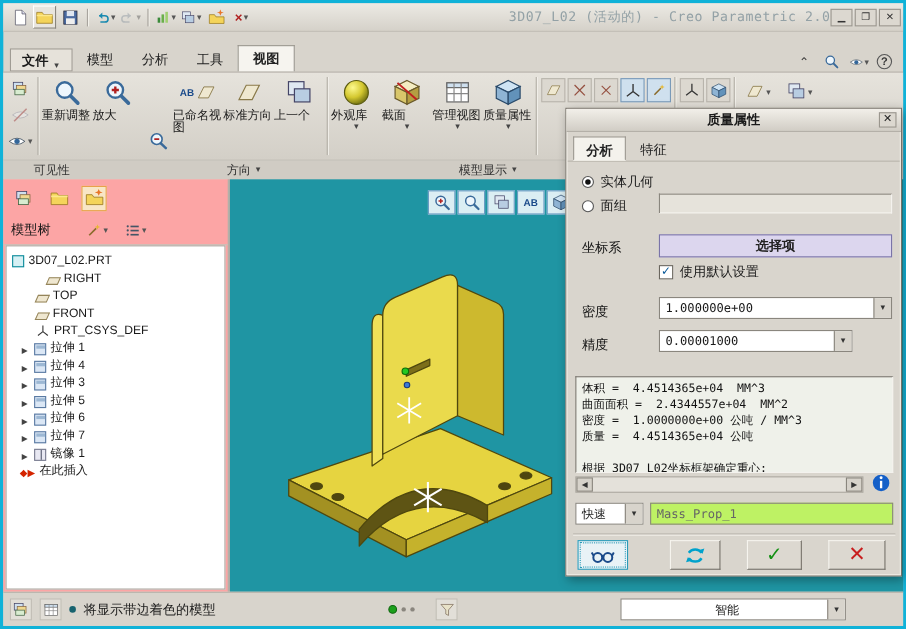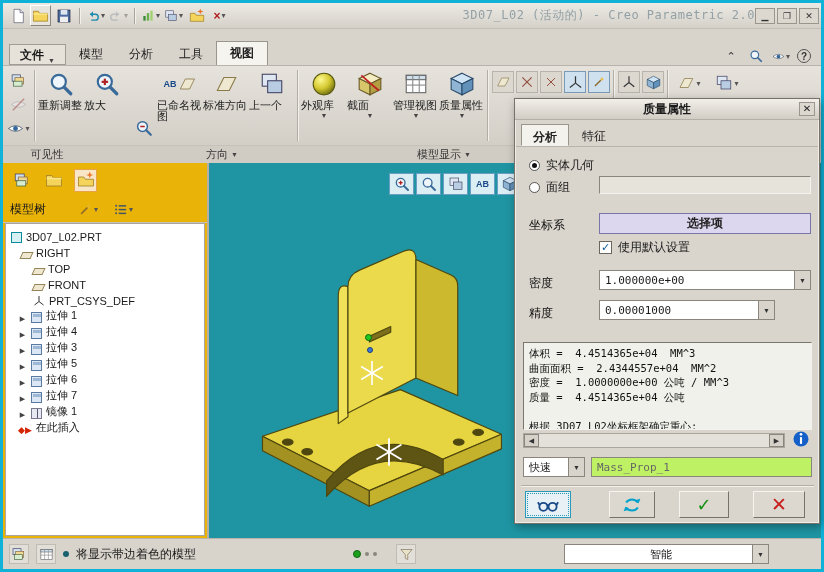--- a/index.html
+++ b/index.html
@@ -41,21 +41,21 @@
   .toggles{display:flex;align-items:flex-start;padding-top:5px}
   .toggle{width:22px;height:22px;border:1px solid #b8b4ac;background:#dcd8d0;display:flex;align-items:center;justify-content:center;margin:0 1px}
   .toggle.on{background:#cfe0ee;border-color:#7a9ab8}
   .grouprow{position:absolute;left:0;top:142px;right:0;height:18px;background:#d0ccc4;border-top:1px solid #c6c2ba;
     display:flex;font-size:11px;color:#333}
   .glabel{display:flex;align-items:center;justify-content:center;gap:3px;height:100%}
   .glabel .rdd{font-size:7px}
 
   
   .main{position:absolute;left:0;top:160px;right:0;bottom:31px;display:flex}
-  .panel{width:206px;background:#eab308;border-right:2px solid #b4b0a8;display:flex;flex-direction:column}
+  .panel{width:206px;background:#fca5a5;border-right:2px solid #b4b0a8;display:flex;flex-direction:column}
   .prowA{height:34px;display:flex;align-items:center;gap:9px;padding-left:7px}
   .pbtn{width:23px;height:23px;display:flex;align-items:center;justify-content:center;border:1px solid transparent}
   .pbtn.on{border-color:#e8a24a;background:#f8e6c6}
   .prowB{height:26px;display:flex;align-items:center;padding-left:7px;gap:5px;border-bottom:1px solid #c6c2ba}
   .ptitle{margin-right:22px}
   .tree{flex:1;background:#fff;border:1px solid #aaa69e;margin:0 2px 2px 2px;padding-top:3px;overflow:hidden}
   .trow{display:flex;align-items:flex-end;height:16px;font-size:11px;gap:4px}
   .texp{width:9px;font-size:7px;color:#444;text-align:center}
   .tl{white-space:nowrap}
   .ti-part{width:11px;height:11px;border:1px solid #0a8a9a;background:#d6f0f4}
@@ -552,21 +552,21 @@
             <svg width="15" height="15">
               <use href="#sList"></use>
             </svg>
           </span>
       </div>
       <div class="tree">
         <div class="trow" style="padding-left:5px">
             <span class="ti-part"></span>
             <span class="tl">3D07_L02.PRT</span>
           </div>
-        <div class="trow" style="padding-left:15px">
+        <div class="trow" style="padding-left:37px">
             <span class="ti-plane"></span>
             <span class="tl">RIGHT</span>
           </div>
         <div class="trow" style="padding-left:27px">
             <span class="ti-plane"></span>
             <span class="tl">TOP</span>
           </div>
         <div class="trow" style="padding-left:27px">
             <span class="ti-plane"></span>
             <span class="tl">FRONT</span>

